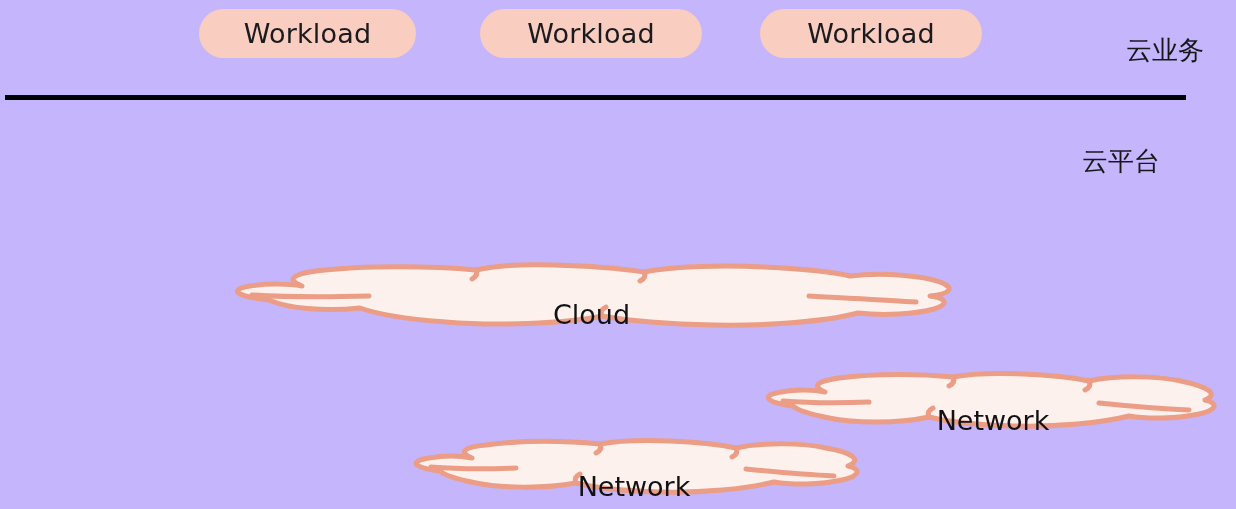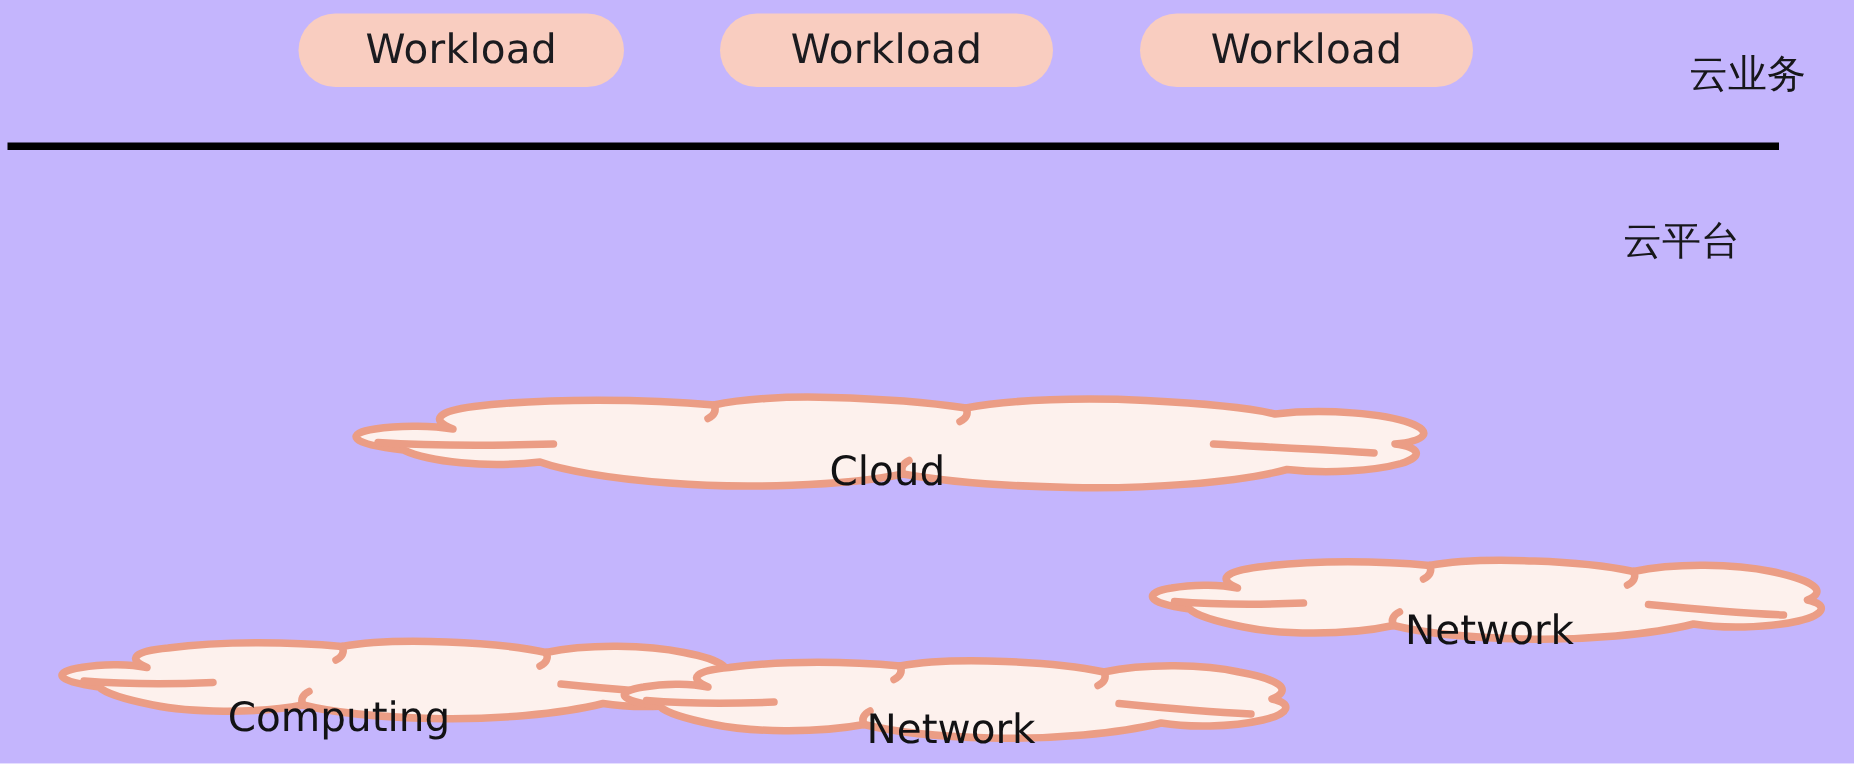--- a/index.html
+++ b/index.html
@@ -154,47 +154,20 @@
       <path d="M196 7 C 198 11, 196 14, 192 16" fill="none" stroke="#eb9d85" stroke-width="5" stroke-linecap="round"></path>
       <path d="M332 11 C 334 15, 332 18, 328 20" fill="none" stroke="#eb9d85" stroke-width="5" stroke-linecap="round"></path>
       <path d="M342 33 C 372 36, 410 39, 432 40" fill="none" stroke="#eb9d85" stroke-width="5" stroke-linecap="round"></path>
       <path d="M172 47 C 170 43, 172 40, 176 38" fill="none" stroke="#eb9d85" stroke-width="5" stroke-linecap="round"></path>
     </svg>
     <div class="cloud-label">
       <span>Network</span>
     </div>
   </div>
 
-  <div class="cloud" style="left:30px; top:424px; width:472px; height:66px;">
-    <svg viewBox="0 0 472 66" preserveAspectRatio="none">
-      <path d="M36 34
-               C 6 30, 5 24, 24 21
-               C 40 18, 58 19, 68 21
-               C 54 15, 60 10, 82 8
-               C 120 3, 166 4, 198 7
-               C 214 4, 242 3, 268 4
-               C 298 5, 320 8, 334 11
-               C 362 5, 402 6, 426 11
-               C 452 16, 462 23, 448 29
-               C 462 32, 460 39, 442 43
-               C 420 48, 390 48, 372 45
-               C 344 52, 300 56, 258 55
-               C 216 54, 188 50, 172 46
-               C 140 52, 96 51, 72 46
-               C 52 42, 40 38, 36 34 Z" fill="#fdf1ed" stroke="#eb9d85" stroke-width="5" stroke-linecap="round" stroke-linejoin="round"></path>
-      <path d="M26 30 C 52 32, 88 32, 112 31" fill="none" stroke="#eb9d85" stroke-width="5" stroke-linecap="round"></path>
-      <path d="M198 7 C 200 11, 198 14, 194 16" fill="none" stroke="#eb9d85" stroke-width="5" stroke-linecap="round"></path>
-      <path d="M334 11 C 336 15, 334 18, 330 20" fill="none" stroke="#eb9d85" stroke-width="5" stroke-linecap="round"></path>
-      <path d="M344 32 C 374 35, 410 38, 432 39" fill="none" stroke="#eb9d85" stroke-width="5" stroke-linecap="round"></path>
-      <path d="M172 46 C 170 42, 172 39, 176 37" fill="none" stroke="#eb9d85" stroke-width="5" stroke-linecap="round"></path>
-    </svg>
-    <div class="cloud-label">
-      <span style="transform: translate(-40px, 5px);">Computing</span>
-    </div>
-  </div>
 
   <div class="cloud" style="left:406px; top:437px; width:466px; height:66px;">
     <svg viewBox="0 0 466 66" preserveAspectRatio="none">
       <path d="M34 34
                C 5 30, 4 24, 23 21
                C 39 18, 56 19, 66 21
                C 52 15, 58 10, 80 8
                C 118 3, 162 4, 194 7
                C 210 4, 238 3, 264 4
                C 294 5, 316 8, 330 11

